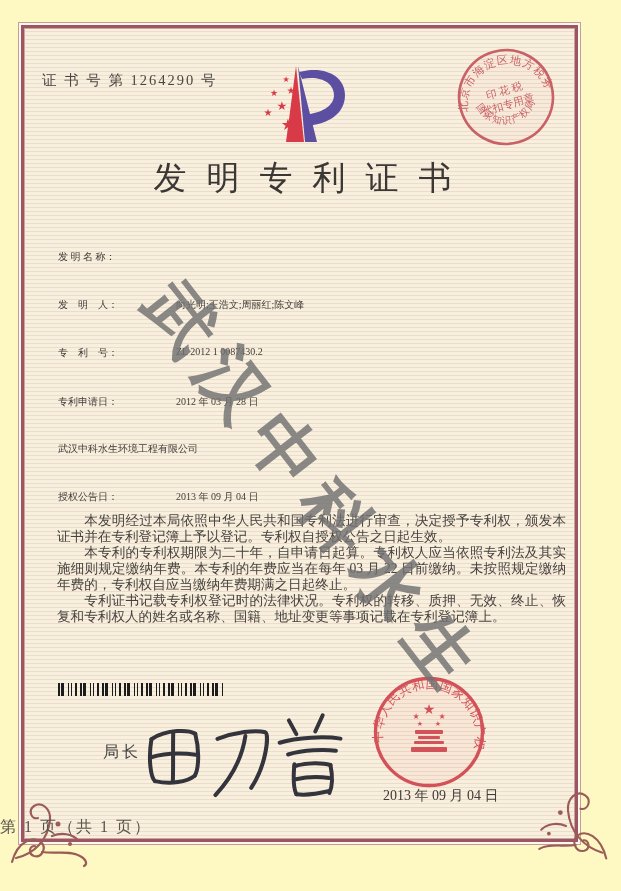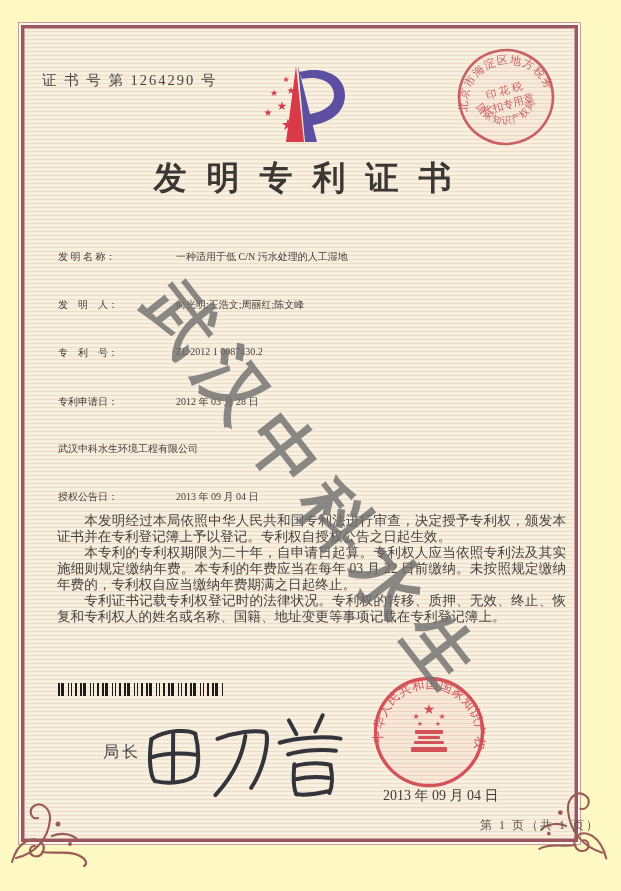--- a/index.html
+++ b/index.html
@@ -13,39 +13,39 @@
   .frame {
     position:absolute; left:18px; top:22px; width:563px; height:823px;
     box-sizing:border-box;
     border:1px solid #c99c9c;
     box-shadow: inset 0 0 0 2px #fdf8ee, inset 0 0 0 5px #9c5660, inset 0 0 0 6px #cba3a3;
     background-color:#f8f0df;
     background-image:repeating-linear-gradient(0deg, rgba(203,136,116,0.20) 0 1px, transparent 1px 4px);
   }
   .abs { position:absolute; }
   .cert-no { left:42px; top:71px; font-size:14.5px; letter-spacing:2px; color:#4a4642; white-space:pre; }
-  .title { left:0; top:156px; width:621px; text-align:center; font-size:33px; font-weight:bold;
+  .title { left:0; top:156px; width:621px; text-align:center; font-size:33px; font-weight:normal;
            letter-spacing:20px; padding-left:4px; box-sizing:border-box; color:#3a3734; }
   .fields { left:58px; top:245px; width:510px; }
   .field-row { position:absolute; left:0; display:flex; font-size:10px; color:#403c38; }
   .field-label { white-space:pre; width:118px; flex:0 0 auto; }
   .field-value { white-space:pre; }
   .body-text { left:57px; top:513px; width:509px; font-size:13.6px; line-height:16px;
                color:#46423e; text-align:justify; }
   .body-text p { margin:0; text-indent:2em; }
   .barcode { left:58px; top:683px; width:166px; height:13px;
     background:repeating-linear-gradient(90deg,
       #1c1c1c 0 2px, transparent 2px 3px, #1c1c1c 3px 6px, transparent 6px 10px,
       #1c1c1c 10px 11px, transparent 11px 13px, #1c1c1c 13px 14px, transparent 14px 17px,
       #1c1c1c 17px 19px, transparent 19px 22px);
   }
   .commissioner-label { left:103px; top:742px; font-size:16px; letter-spacing:3px; color:#444; }
   .sig-hidden { left:150px; top:720px; opacity:0; font-size:10px; }
   .seal-date { left:383px; top:787px; font-size:14px; color:#3f3b37; white-space:pre; }
-  .footer { left:0; top:817px; width:600px; text-align:right; font-size:12px; letter-spacing:2px; color:#5a544e; white-space:pre; }
+  .footer { left:0; top:817px; width:600px; text-align:left; font-size:16px; letter-spacing:2px; color:#5a544e; white-space:pre; }
   .watermark {
     left:196px; top:262px; transform:rotate(52deg); transform-origin:0 0;
     font-family:"DejaVu Sans","Liberation Sans",sans-serif;
     font-weight:bold; font-size:70px; letter-spacing:14px; white-space:pre;
     color:rgba(112,112,112,0.82); z-index:9;
   }
   .stamp-tax { left:453px; top:44px; transform:rotate(-16deg); opacity:0.92; }
   .seal-main { left:371px; top:674px; opacity:0.95; }
   .logo { left:246px; top:60px; }
   .flourish-bl { left:8px; top:796px; }
@@ -87,21 +87,20 @@
     <text font-size="9.5" fill="#c5565c" letter-spacing="1">
       <textPath href="#taxArcBottom" startOffset="6">国家知识产权局</textPath>
     </text>
   </svg>
 
   <div class="title abs">发明专利证书</div>
 
   <div class="fields abs">
     <div class="field-row" style="top:5px">
       <span class="field-label">发 明 名 称：</span>
-      <span class="field-value">一种适用于低 C/N 污水处理的人工湿地</span>
     </div>
     <div class="field-row" style="top:53px">
       <span class="field-label">发　明　人：</span>
       <span class="field-value">向光明;王浩文;周丽红;陈文峰</span>
     </div>
     <div class="field-row" style="top:101px">
       <span class="field-label">专　利　号：</span>
       <span class="field-value">ZL 2012 1 0087430.2</span>
     </div>
     <div class="field-row" style="top:150px">

